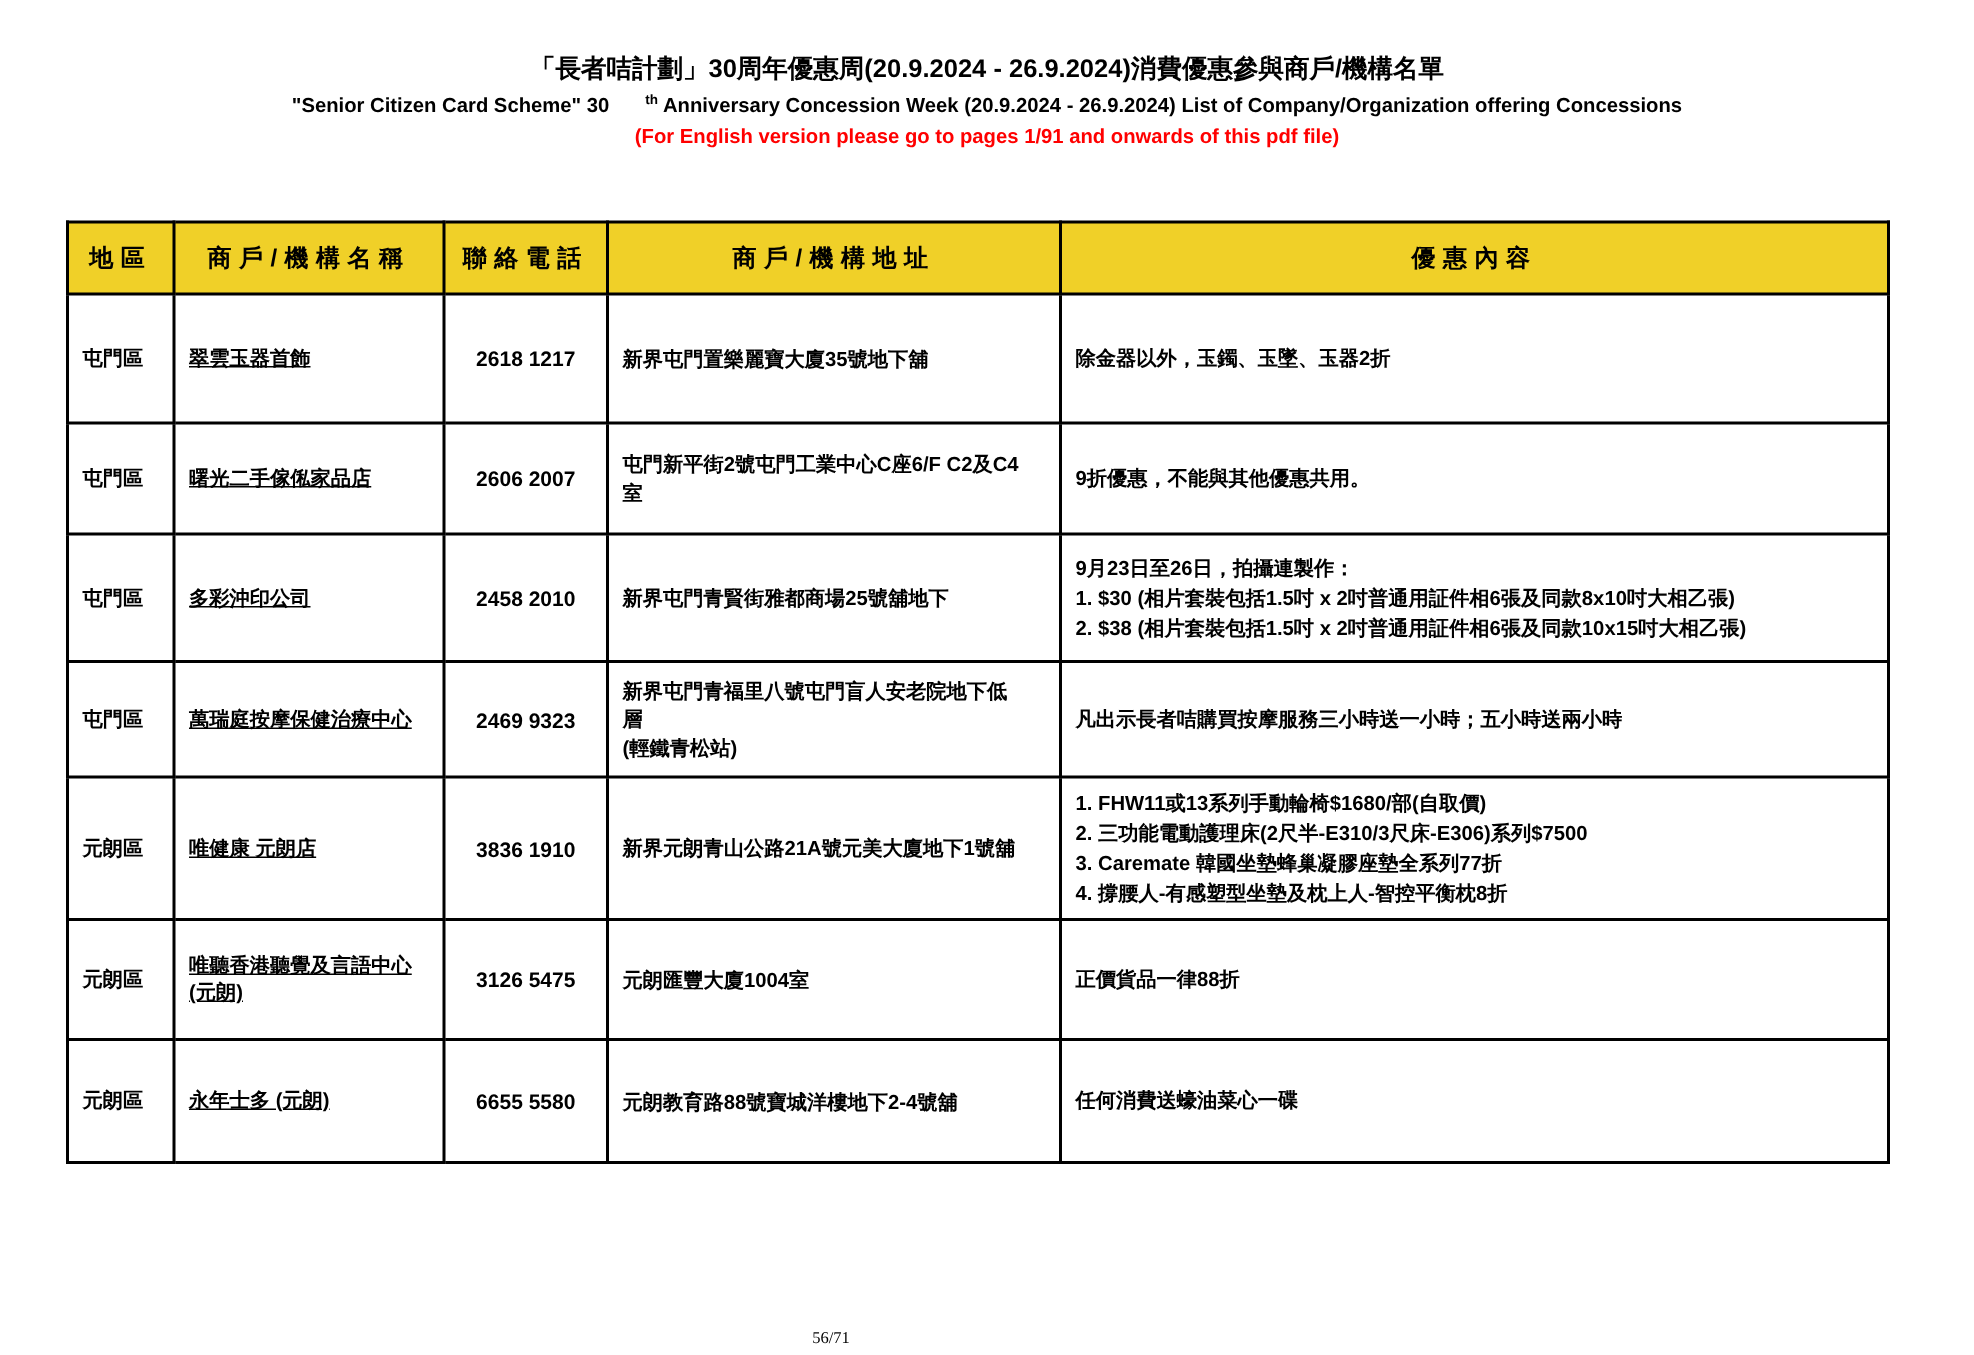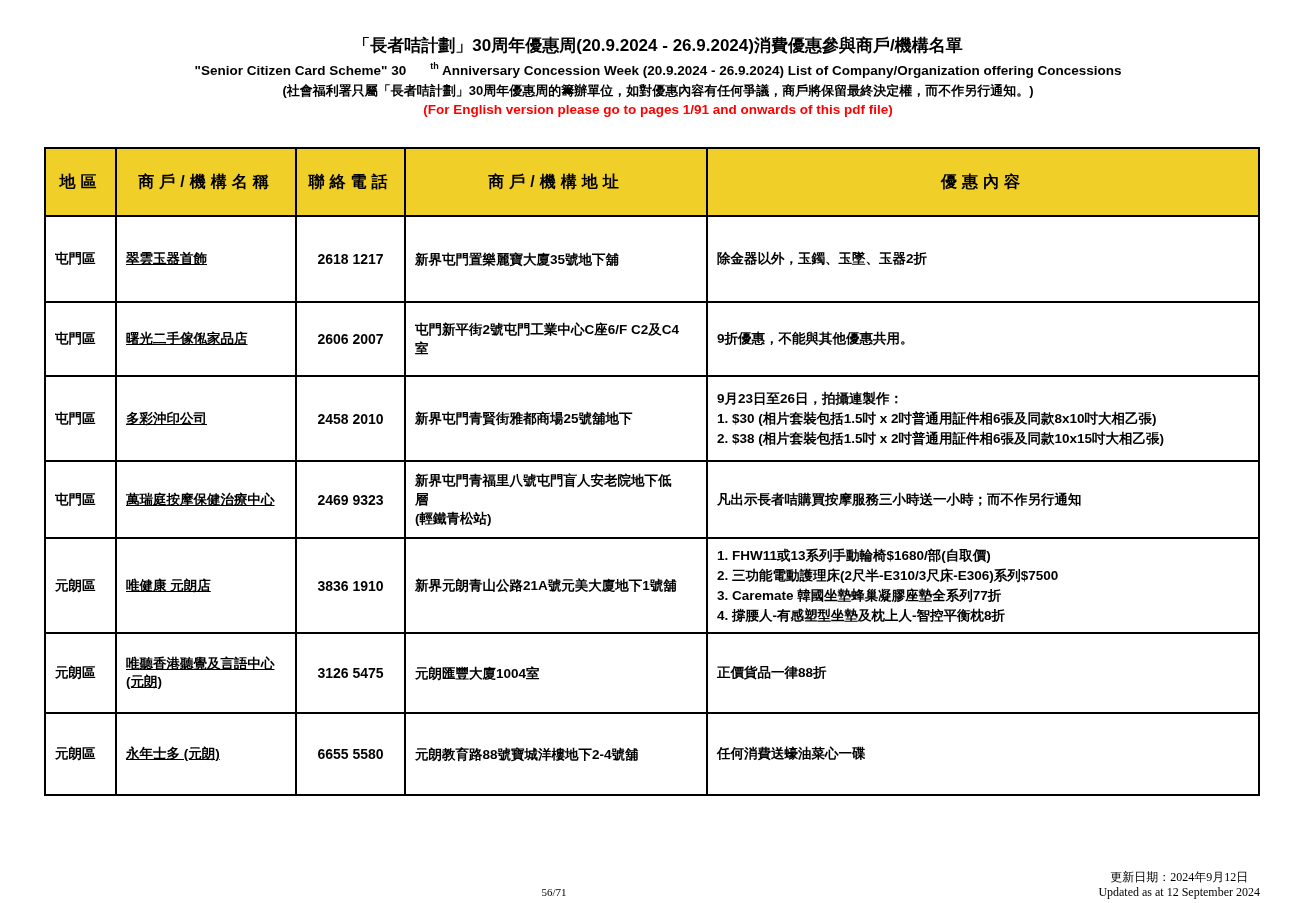--- a/index.html
+++ b/index.html
@@ -38,21 +38,21 @@
   table.main th, table.main td {
     border: 2px solid #000000;
     font-weight: bold;
     vertical-align: middle;
   }
   table.main th {
     background: #f0d028;
     font-size: 16px;
     letter-spacing: 5px;
     text-align: center;
-    height: 68px;
+    height: 48px;
   }
   td.c-district { font-size: 13.5px; padding: 4px 6px 4px 9px; }
   td.c-name     { font-size: 13.5px; padding: 4px 6px 4px 9px; white-space: pre-line; text-decoration: underline; }
   td.c-phone    { font-size: 14px; text-align: center; padding: 4px 0; }
   td.c-addr     { font-size: 13.5px; padding: 4px 22px 4px 9px; white-space: pre-line; line-height: 19px; }
   td.c-conc     { font-size: 13.5px; padding: 4px 6px 4px 9px; white-space: pre-line; line-height: 20px; }
   .footer-page {
     position: absolute;
     left: 0;
     width: 1108px;
@@ -72,21 +72,20 @@
   }
 </style>
 </head>
 <body>
 
 <div class="page">
 
   <div class="title-block">
     <div class="t-zh1">「長者咭計劃」30周年優惠周(20.9.2024 - 26.9.2024)消費優惠參與商戶/機構名單</div>
     <div class="t-en1"><span>"Senior Citizen Card Scheme" 30</span><sup>th</sup><span> Anniversary Concession Week (20.9.2024 - 26.9.2024) List of Company/Organization offering Concessions</span></div>
-    <div class="t-zh2">(社會福利署只屬「長者咭計劃」30周年優惠周的籌辦單位，如對優惠內容有任何爭議，商戶將保留最終決定權，而不作另行通知。)</div>
     <div class="t-red">(For English version please go to pages 1/91 and onwards of this pdf file)</div>
   </div>
 
   <table class="main">
     <colgroup>
       <col style="width:71px">
       <col style="width:180px">
       <col style="width:109px">
       <col style="width:302px">
       <col style="width:552px">
@@ -123,21 +122,21 @@
         <td class="c-conc">9月23日至26日，拍攝連製作：
 1. $30 (相片套裝包括1.5吋 x 2吋普通用証件相6張及同款8x10吋大相乙張)
 2. $38 (相片套裝包括1.5吋 x 2吋普通用証件相6張及同款10x15吋大相乙張)</td>
       </tr>
       <tr style="height:77px">
         <td class="c-district">屯門區</td>
         <td class="c-name">萬瑞庭按摩保健治療中心</td>
         <td class="c-phone">2469 9323</td>
         <td class="c-addr">新界屯門青福里八號屯門盲人安老院地下低層
 (輕鐵青松站)</td>
-        <td class="c-conc">凡出示長者咭購買按摩服務三小時送一小時；而不作另行通知</td>
+        <td class="c-conc">凡出示長者咭購買按摩服務三小時送一小時；五小時送兩小時</td>
       </tr>
       <tr style="height:95px">
         <td class="c-district">元朗區</td>
         <td class="c-name">唯健康 元朗店</td>
         <td class="c-phone">3836 1910</td>
         <td class="c-addr">新界元朗青山公路21A號元美大廈地下1號舖</td>
         <td class="c-conc">1. FHW11或13系列手動輪椅$1680/部(自取價)
 2. 三功能電動護理床(2尺半-E310/3尺床-E306)系列$7500
 3. Caremate 韓國坐墊蜂巢凝膠座墊全系列77折
 4. 撐腰人-有感塑型坐墊及枕上人-智控平衡枕8折</td>
@@ -155,18 +154,14 @@
         <td class="c-name">永年士多 (元朗)</td>
         <td class="c-phone">6655 5580</td>
         <td class="c-addr">元朗教育路88號寶城洋樓地下2-4號舖</td>
         <td class="c-conc">任何消費送蠔油菜心一碟</td>
       </tr>
     </tbody>
   </table>
 
   <div class="footer-page">56/71</div>
 
-  <div class="footer-updated">
-    <div>更新日期：2024年9月12日</div>
-    <div>Updated as at 12 September 2024</div>
-  </div>
 
 </div>
 
 </body></html>

